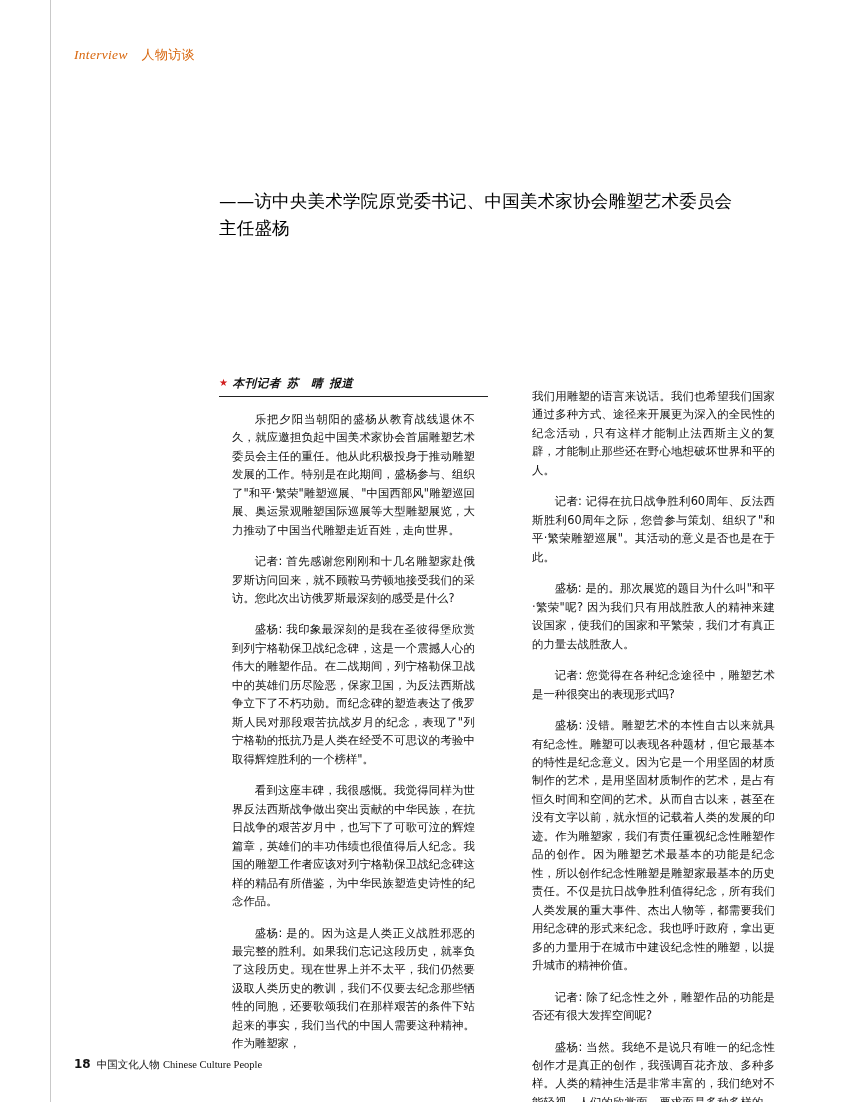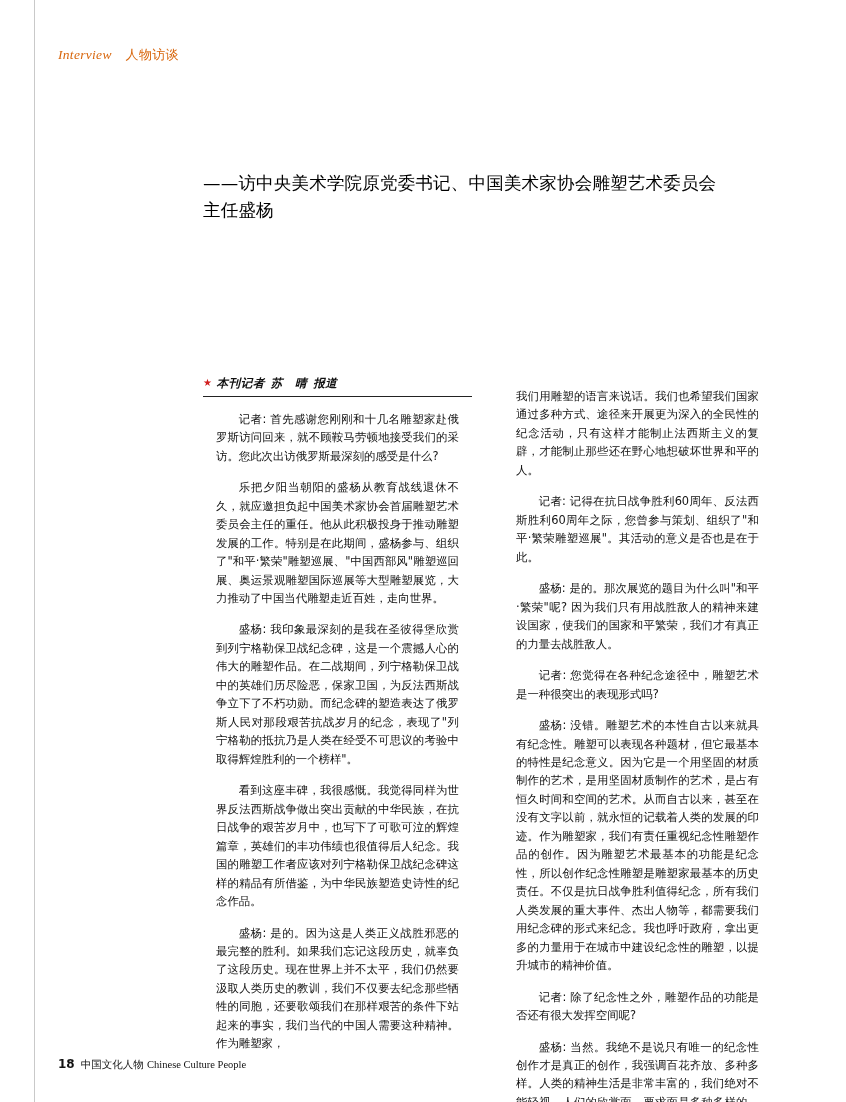--- a/index.html
+++ b/index.html
@@ -10,21 +10,21 @@
   body {
     width: 846px;
     height: 1102px;
     font-family: "Liberation Serif", serif;
     color: #111111;
     position: relative;
     overflow: hidden;
   }
   .page {
     position: absolute;
-    left: 0; top: 0;
+    left: 16px; top: 0;
     width: 806px;
     height: 1102px;
     background: #ffffff;
   }
   
   .spine-rule {
     position: absolute;
     left: 34px;
     top: 0;
     width: 1px;
@@ -62,21 +62,21 @@
   .main-title {
     font-family: "DejaVu Sans", sans-serif;
     font-weight: bold;
     font-size: 26.5px;
     color: #000000;
     letter-spacing: 1px;
     line-height: 1.2;
     white-space: pre;
   }
   .subtitle {
-    margin-top: 0;
+    margin-top: 18px;
     font-family: "DejaVu Sans", sans-serif;
     font-size: 17.5px;
     color: #000000;
     line-height: 1.55;
     letter-spacing: 0.2px;
     width: 520px;
   }
 
   
   .col {
@@ -154,22 +154,22 @@
   </div>
 
   <div class="title-block">
     <div class="subtitle">——访中央美术学院原党委书记、中国美术家协会雕塑艺术委员会主任盛杨</div>
   </div>
 
   <div class="col col-left">
     <span class="byline">
       <span class="star">★</span><span>本刊记者</span><span class="sp"></span><span>苏　晴</span><span class="sp"></span><span>报道</span>
     </span>
+    <p class="para lead">乐把夕阳当朝阳的盛杨从教育战线退休不久，就应邀担负起中国美术家协会首届雕塑艺术委员会主任的重任。他从此积极投身于推动雕塑发展的工作。特别是在此期间，盛杨参与、组织了"和平·繁荣"雕塑巡展、"中国西部风"雕塑巡回展、奥运景观雕塑国际巡展等大型雕塑展览，大力推动了中国当代雕塑走近百姓，走向世界。</p>
     <p class="para q">记者: 首先感谢您刚刚和十几名雕塑家赴俄罗斯访问回来，就不顾鞍马劳顿地接受我们的采访。您此次出访俄罗斯最深刻的感受是什么?</p>
-    <p class="para lead">乐把夕阳当朝阳的盛杨从教育战线退休不久，就应邀担负起中国美术家协会首届雕塑艺术委员会主任的重任。他从此积极投身于推动雕塑发展的工作。特别是在此期间，盛杨参与、组织了"和平·繁荣"雕塑巡展、"中国西部风"雕塑巡回展、奥运景观雕塑国际巡展等大型雕塑展览，大力推动了中国当代雕塑走近百姓，走向世界。</p>
     <p class="para">盛杨: 我印象最深刻的是我在圣彼得堡欣赏到列宁格勒保卫战纪念碑，这是一个震撼人心的伟大的雕塑作品。在二战期间，列宁格勒保卫战中的英雄们历尽险恶，保家卫国，为反法西斯战争立下了不朽功勋。而纪念碑的塑造表达了俄罗斯人民对那段艰苦抗战岁月的纪念，表现了"列宁格勒的抵抗乃是人类在经受不可思议的考验中取得辉煌胜利的一个榜样"。</p>
     <p class="para">看到这座丰碑，我很感慨。我觉得同样为世界反法西斯战争做出突出贡献的中华民族，在抗日战争的艰苦岁月中，也写下了可歌可泣的辉煌篇章，英雄们的丰功伟绩也很值得后人纪念。我国的雕塑工作者应该对列宁格勒保卫战纪念碑这样的精品有所借鉴，为中华民族塑造史诗性的纪念作品。</p>
     <p class="para">盛杨: 是的。因为这是人类正义战胜邪恶的最完整的胜利。如果我们忘记这段历史，就辜负了这段历史。现在世界上并不太平，我们仍然要汲取人类历史的教训，我们不仅要去纪念那些牺牲的同胞，还要歌颂我们在那样艰苦的条件下站起来的事实，我们当代的中国人需要这种精神。作为雕塑家，</p>
   </div>
 
   <div class="col col-right">
     <p class="para" style="text-indent:0">我们用雕塑的语言来说话。我们也希望我们国家通过多种方式、途径来开展更为深入的全民性的纪念活动，只有这样才能制止法西斯主义的复辟，才能制止那些还在野心地想破坏世界和平的人。</p>
     <p class="para q">记者: 记得在抗日战争胜利60周年、反法西斯胜利60周年之际，您曾参与策划、组织了"和平·繁荣雕塑巡展"。其活动的意义是否也是在于此。</p>
     <p class="para">盛杨: 是的。那次展览的题目为什么叫"和平·繁荣"呢? 因为我们只有用战胜敌人的精神来建设国家，使我们的国家和平繁荣，我们才有真正的力量去战胜敌人。</p>
     <p class="para q">记者: 您觉得在各种纪念途径中，雕塑艺术是一种很突出的表现形式吗?</p>

